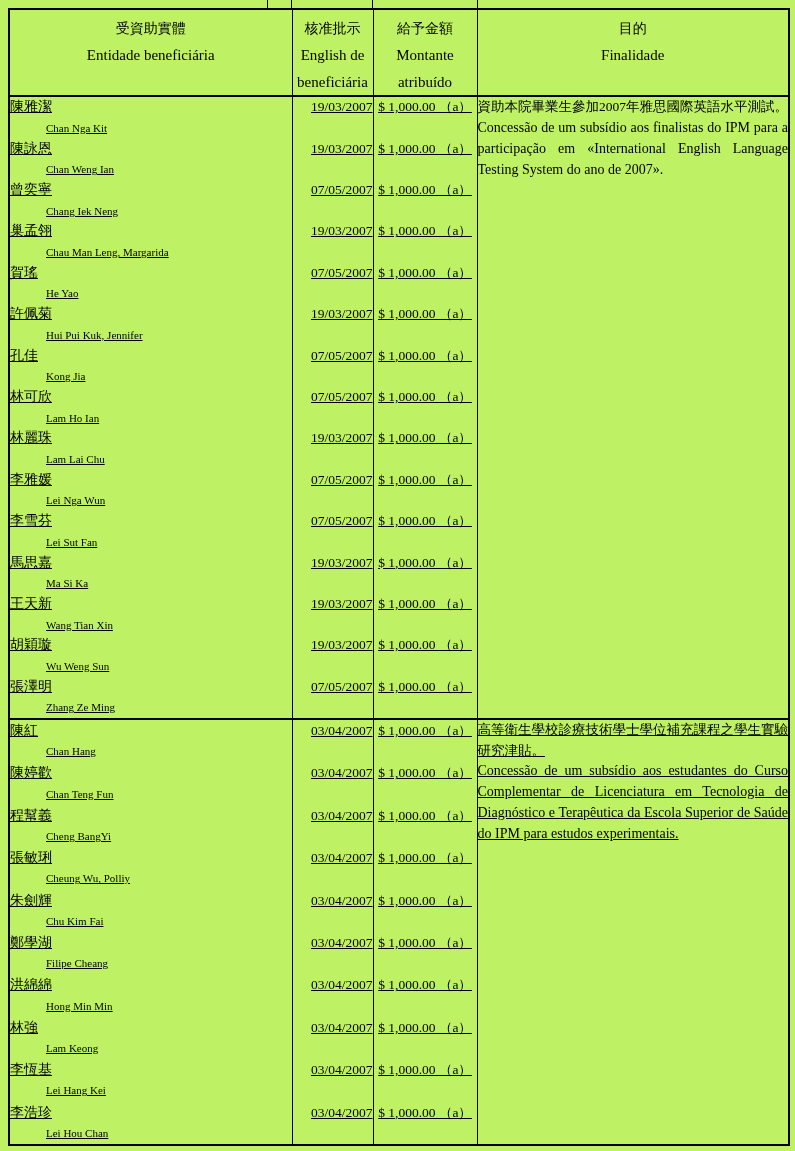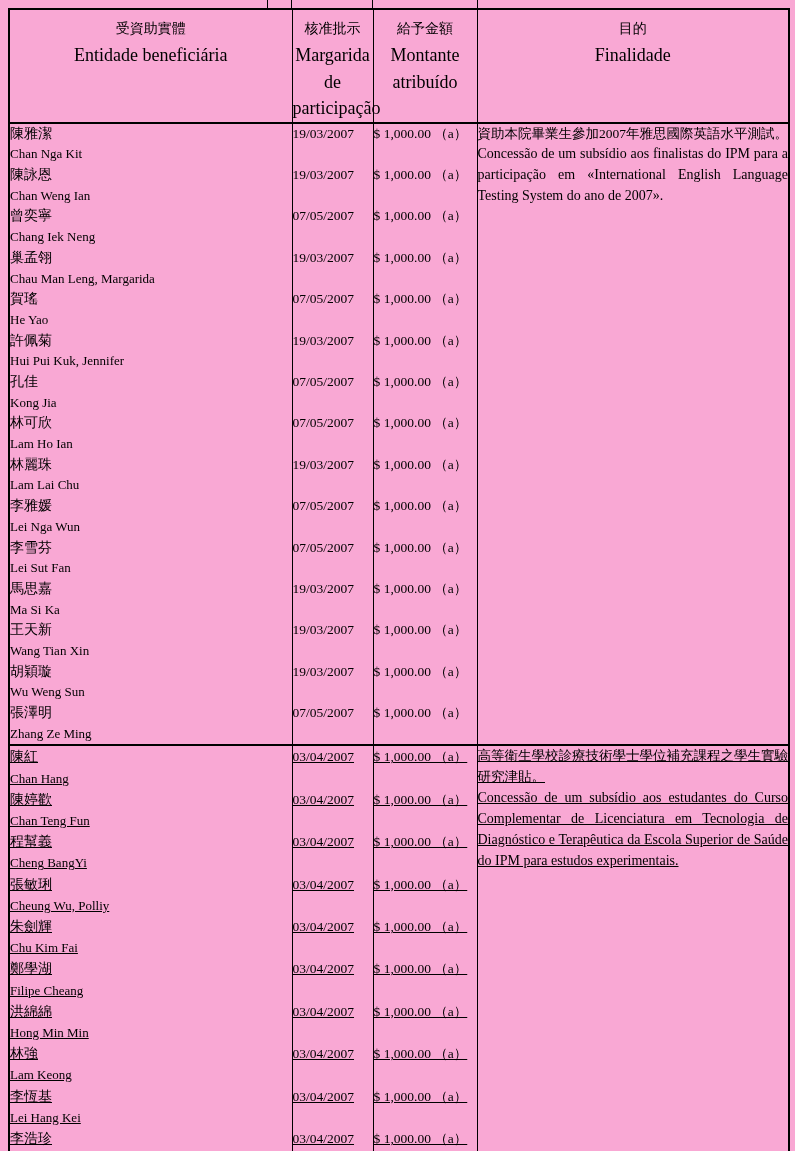--- a/index.html
+++ b/index.html
@@ -1,19 +1,19 @@
 <!DOCTYPE html>
 <html><head>
 <meta charset="utf-8">
 <style>
   html,body{margin:0;padding:0;background:#ffffff;}
   .page{
     position:relative;
     width:795px;height:1151px;
-    background:#f9a8d4;
+    background:#bef264;
     color:#000;
     font-family:"Liberation Serif","DejaVu Serif",serif;
     overflow:hidden;
   }
   
   .tick{position:absolute;top:0;width:1px;height:9px;background:#000;}
   .tick.t1{left:267px;}
   .tick.t2{left:291px;}
   .tick.t3{left:372px;}
   .tick.t4{left:477px;}
@@ -35,31 +35,31 @@
     border-bottom:2px solid #000;
     height:78px;
     text-align:center;
     padding-top:6px;
     line-height:26.4px;
   }
   tr.section-row td{border-bottom:2px solid #000;}
   tr.section-row:last-child td{border-bottom:none;text-decoration:underline;}
 
   .hdr-zh{font-size:14px;}
-  .hdr-pt{font-size:18px;}
+  .hdr-pt{font-size:15px;}
 
   td.col-entity{padding:5px 4px 0 12px;}
-  td.col-date{padding-top:5px;text-align:left;}
-  td.col-amount{padding-top:5px;text-align:left;}
+  td.col-date{padding-top:5px;text-align:right;}
+  td.col-amount{padding-top:5px;text-align:center;}
   td.col-purpose{padding:5px 5px 0 7px;}
 
-  .sec0 .entry{height:41.4px;line-height:20.7px;}
+  .sec0 .entry{height:41.4px;line-height:20.7px;text-decoration:underline;}
   .sec1 .entry{height:42.4px;line-height:21.2px;}
   .entry .zh{font-size:14px;}
-  .entry .latin{font-size:13px;}
+  .entry .latin{font-size:11px;margin-left:36px;}
   .entry .date{font-size:13.5px;font-stretch:condensed;}
   .entry .amount{font-size:13.5px;white-space:nowrap;}
 
   .purpose-zh{font-size:13.5px;line-height:20.7px;text-align:justify;}
   .purpose-pt{font-size:14px;line-height:20.9px;text-align:justify;}
 </style>
 </head>
 <body>
 
 <div class="page">
@@ -77,22 +77,22 @@
       <col style="width:312px">
     </colgroup>
     <tbody>
       <tr class="header-row">
         <td>
           <div class="hdr-zh">受資助實體</div>
           <div class="hdr-pt">Entidade beneficiária</div>
         </td>
         <td>
           <div class="hdr-zh">核准批示</div>
-          <div class="hdr-pt">Margarida de</div>
-          <div class="hdr-pt">participação</div>
+          <div class="hdr-pt">English de</div>
+          <div class="hdr-pt">beneficiária</div>
         </td>
         <td>
           <div class="hdr-zh">給予金額</div>
           <div class="hdr-pt">Montante</div>
           <div class="hdr-pt">atribuído</div>
         </td>
         <td>
           <div class="hdr-zh">目的</div>
           <div class="hdr-pt">Finalidade</div>
         </td>

